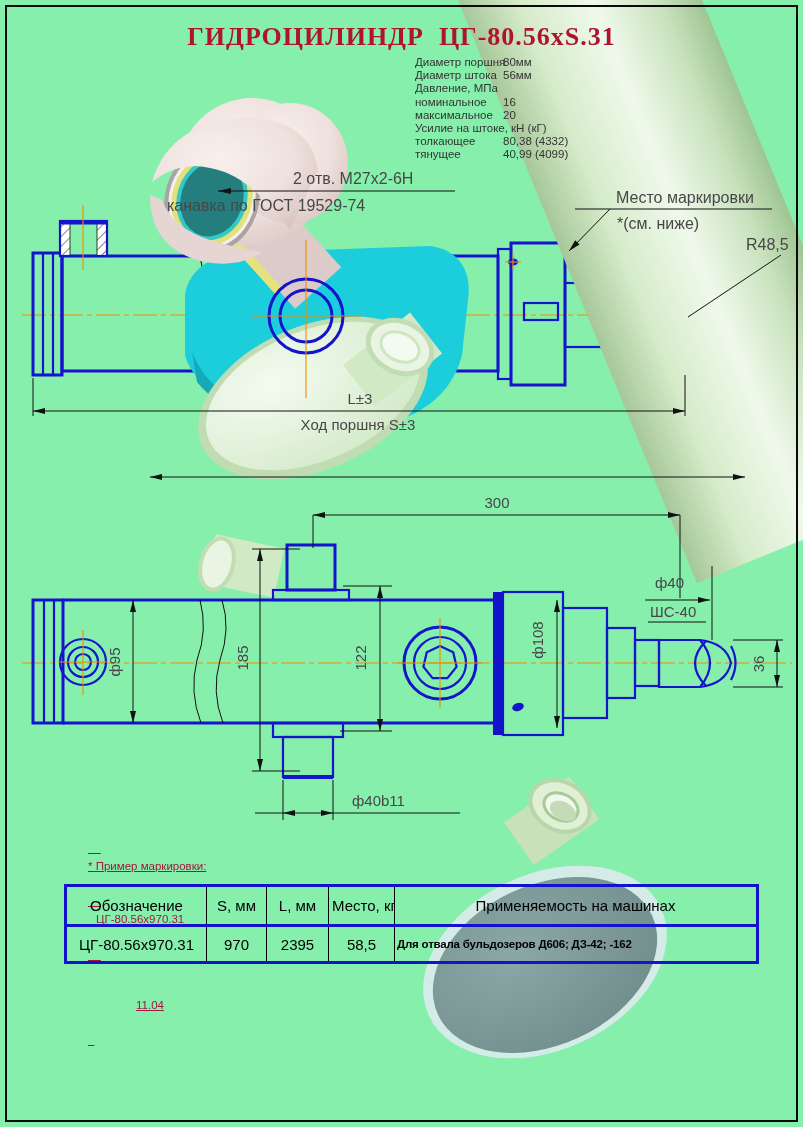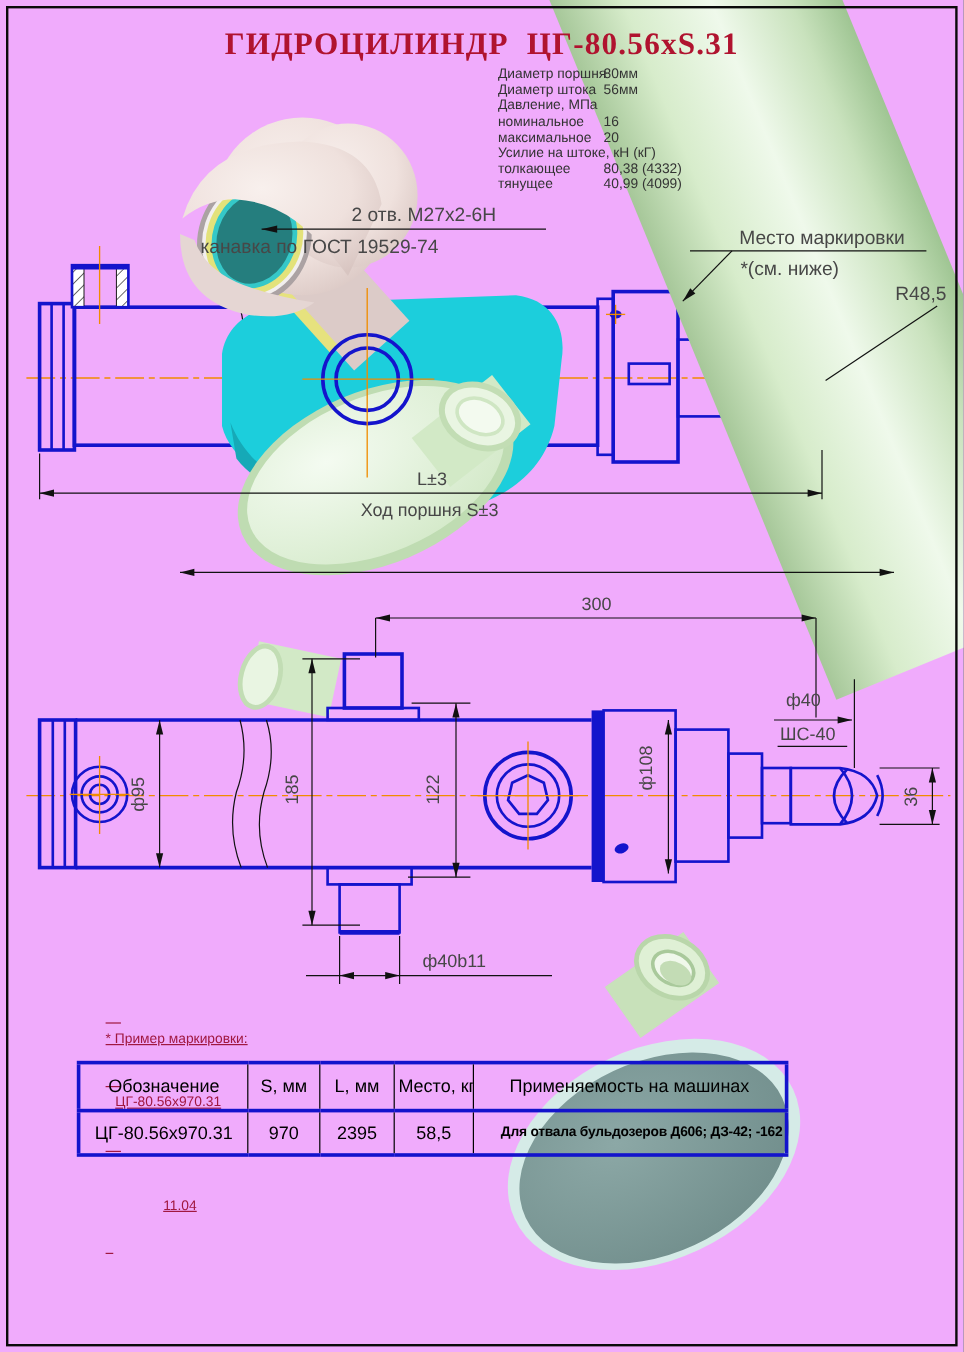--- a/index.html
+++ b/index.html
@@ -1,40 +1,40 @@
 <!DOCTYPE html>
 <html><head>
 <meta charset="utf-8">
 <style>
   html,body{margin:0;padding:0;background:#888;}
-  .page{position:relative;width:803px;height:1127px;background:#f0abfc;overflow:hidden;
+  .page{position:relative;width:803px;height:1127px;background:#86efac;overflow:hidden;
         font-family:"Liberation Sans",sans-serif;}
   .sheet-border{position:absolute;inset:5px;border:2px solid #0a0a0a;pointer-events:none;z-index:40;}
   .title{position:absolute;top:22px;left:0;right:0;text-align:center;z-index:30;
          font-family:"Liberation Serif",serif;font-weight:700;font-size:26px;
          color:#B0132F;letter-spacing:1px;white-space:pre;}
   .specs{position:absolute;left:376px;top:56px;z-index:30;color:#333;
          font-size:11.5px;line-height:13.2px;}
   .specs .row{display:flex;white-space:pre;}
   .specs .lab{width:88px;flex:none;margin-left:39px;}
   .drawing-svg{position:absolute;left:0;top:0;z-index:10;}
   .note{position:absolute;left:88px;top:822px;z-index:30;color:#A01840;
         font-size:11.5px;line-height:1.55;white-space:pre;text-decoration:underline;}
   .note .n2{padding-left:8px;}
   .note .n3{padding-left:48px;margin-top:32px;}
-  .tbl{position:absolute;left:64px;top:884px;width:593px;z-index:30;
+  .tbl{position:absolute;left:64px;top:884px;width:695px;z-index:30;
        border-collapse:collapse;table-layout:fixed;background:transparent;
        font-size:15px;color:#000;}
   .tbl td,.tbl th{border-left:1px solid #000;border-right:1px solid #000;
        border-top:3px solid #1313CC;border-bottom:3px solid #1313CC;
        text-align:center;font-weight:400;padding:0 3px;overflow:hidden;white-space:nowrap;}
   .tbl{border:3px solid #1313CC;}
   .tbl tr{height:37px;}
   .tbl tr.hdr{height:40px;}
-  .tbl td.apply{font-size:11.5px;font-weight:700;letter-spacing:-0.2px;text-align:right;padding:0 2px;}
+  .tbl td.apply{font-size:11.5px;font-weight:700;letter-spacing:-0.2px;text-align:left;padding:0 2px;}
   .b2{stroke:#1414CC;stroke-width:2.2;fill:none}
   .b3{stroke:#1414CC;stroke-width:3;fill:none}
   .bf{fill:#1414CC;stroke:none}
   .k{stroke:#111;stroke-width:1;fill:none}
   .ar{fill:#111;stroke:none}
   .ol{stroke:#F08C00;stroke-width:1.1;fill:none;stroke-dasharray:24 4 5 4}
   .ols{stroke:#F08C00;stroke-width:1.1;fill:none}
   .tx{font:15px "Liberation Sans",sans-serif;fill:#474747}
   .tx6{font:16px "Liberation Sans",sans-serif;fill:#474747}
   .txm{text-anchor:middle}

